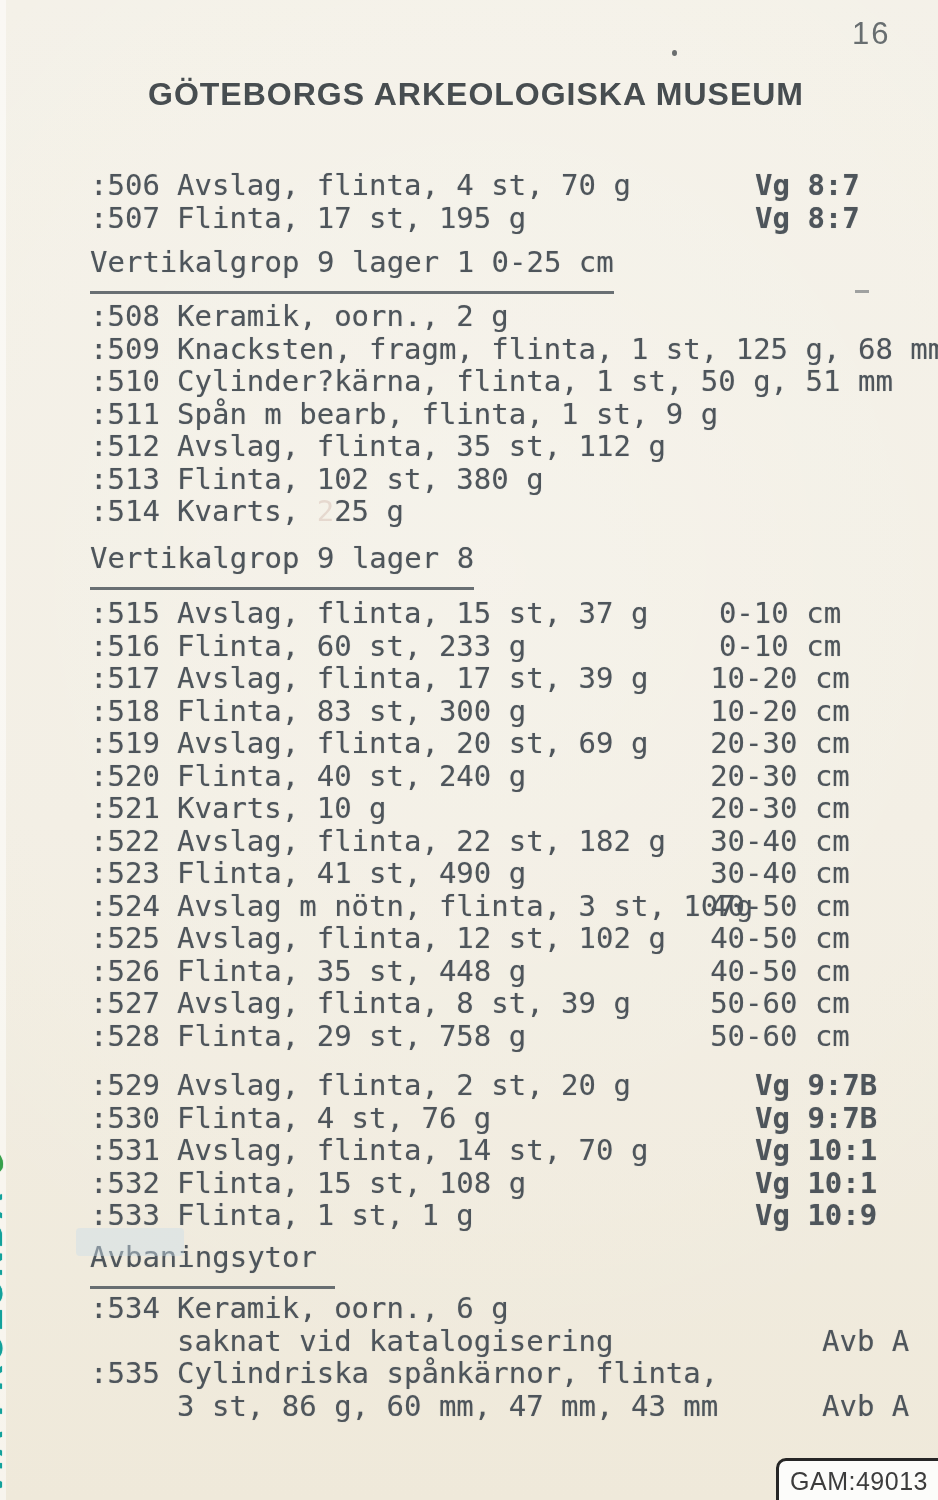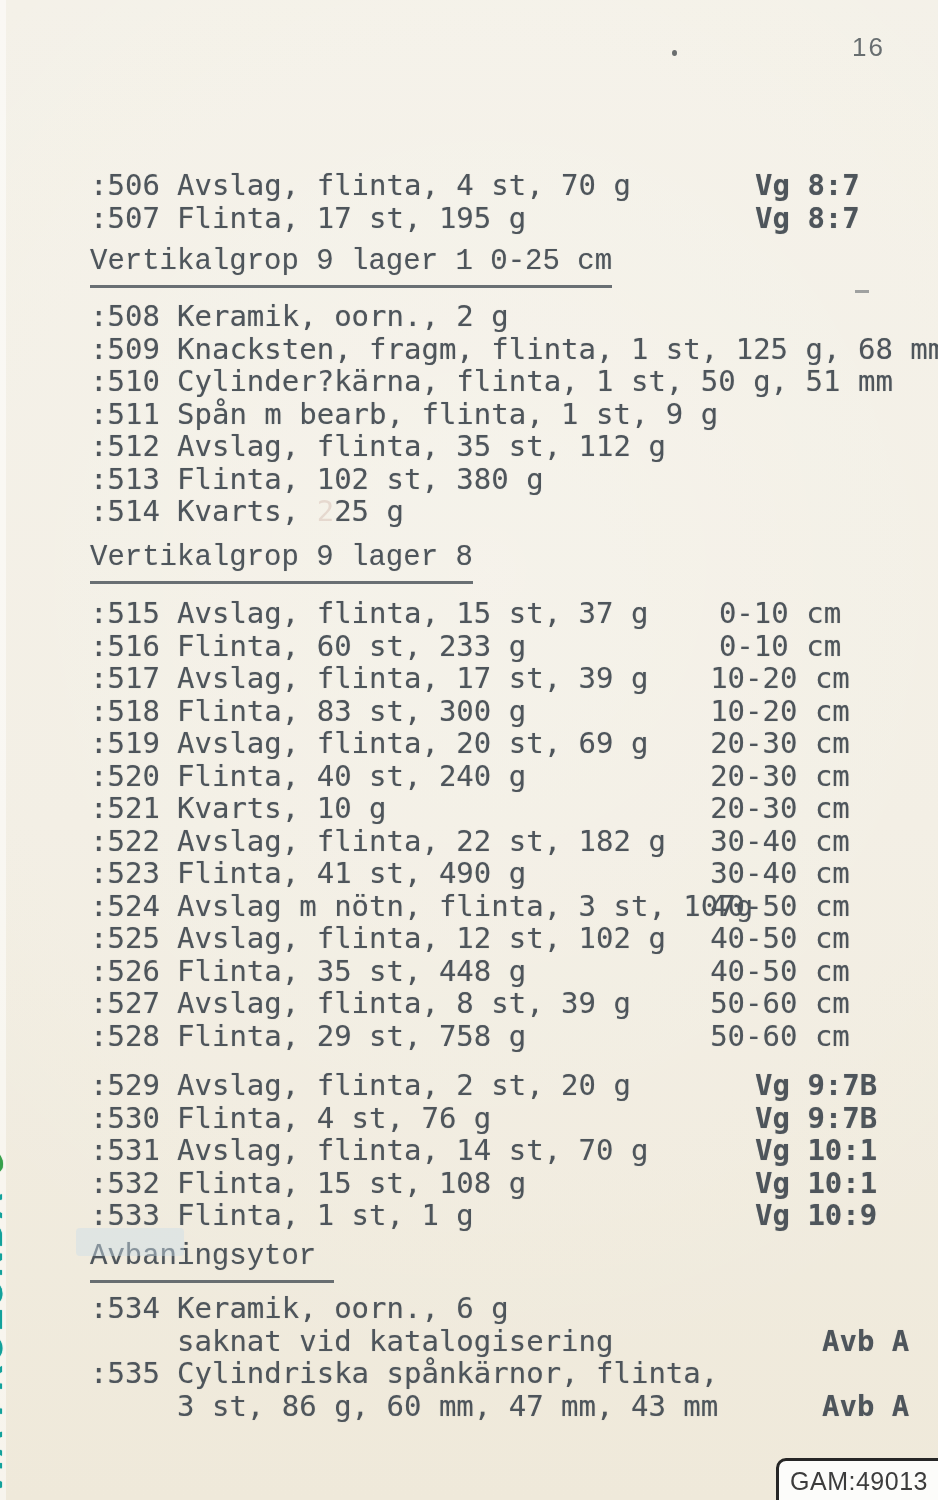--- a/index.html
+++ b/index.html
@@ -15,44 +15,43 @@
     color:#4e555b;
   }
   .edge-left{position:absolute;left:0;top:0;width:6px;height:100%;background:rgba(255,255,255,.5);}
   .typew{
     font-size:29px;
     line-height:32.5px;
     text-shadow:0 0 1px rgba(78,85,91,.35);
     white-space:pre;
   }
   .page-number{
-    position:absolute;left:852px;top:32px;
+    position:absolute;left:852px;top:16px;
     font-family:"Liberation Sans",sans-serif;
-    font-size:26px;color:#686e70;letter-spacing:2px;
+    font-size:31px;color:#686e70;letter-spacing:2px;
   }
   .title{
     position:absolute;left:148px;top:76px;
     font-family:"Liberation Sans",sans-serif;
     font-weight:700;font-size:32px;letter-spacing:1px;
     color:#474d50;white-space:pre;
   }
   .inv{position:absolute;left:90px;top:114px;}
   .heading{
     position:absolute;left:90px;display:inline-block;
     border-bottom:3px solid rgba(80,88,94,.85);
-    padding-bottom:6px;
-    font-family:Liberation Mono, monospace;
+    padding-bottom:12px;
   }
   .heading.pad{padding-right:18px;}
   .sec-rows{position:absolute;left:90px;width:848px;}
   .row{position:relative;height:32.5px;white-space:pre;}
   .row-id{display:inline-block;width:87px;}
   .right-vg{position:absolute;left:665px;top:0;font-weight:bold;}
   .right-depth{position:absolute;left:560px;width:260px;top:0;text-align:center;}
-  .right-avb{position:absolute;left:732px;top:0;font-weight:bold;}
+  .right-avb{position:absolute;left:732px;top:0;}
   .ghost{opacity:.28;color:#c09a8e;text-shadow:none;}
   .margin-note{
     position:absolute;left:12px;bottom:4px;
     transform-origin:0% 100%;
     transform:rotate(-90deg);
     white-space:nowrap;
     font-family:"Liberation Sans",sans-serif;font-weight:700;
   }
   .mn-text{
     display:inline-block;font-size:36px;letter-spacing:3px;
@@ -82,20 +81,21 @@
   .ink-dash{position:absolute;left:855px;top:290px;width:14px;height:3px;background:rgba(90,95,100,.55);}
 </style>
 </head>
 <body>
 
 <div class="page">
   <div class="edge-left"></div>
 
   <div class="page-number">16</div>
 
+  <div class="title">GÖTEBORGS ARKEOLOGISKA MUSEUM</div>
 
   <div id="doc">
       <div class="sec-rows typew" style="top: 169px;"><div class="row"><span class="row-id">:506</span><span class="row-desc">Avslag, flinta, 4 st, 70 g</span><span class="right-vg">Vg 8:7</span></div><div class="row"><span class="row-id">:507</span><span class="row-desc">Flinta, 17 st, 195 g</span><span class="right-vg">Vg 8:7</span></div></div>
       <div class="heading typew" style="top: 246px;">Vertikalgrop 9 lager 1 0-25 cm</div>
       <div class="sec-rows typew" style="top: 300px;"><div class="row"><span class="row-id">:508</span><span class="row-desc">Keramik, oorn., 2 g</span></div><div class="row"><span class="row-id">:509</span><span class="row-desc">Knacksten, fragm, flinta, 1 st, 125 g, 68 mm</span></div><div class="row"><span class="row-id">:510</span><span class="row-desc">Cylinder?kärna, flinta, 1 st, 50 g, 51 mm</span></div><div class="row"><span class="row-id">:511</span><span class="row-desc">Spån m bearb, flinta, 1 st, 9 g</span></div><div class="row"><span class="row-id">:512</span><span class="row-desc">Avslag, flinta, 35 st, 112 g</span></div><div class="row"><span class="row-id">:513</span><span class="row-desc">Flinta, 102 st, 380 g</span></div><div class="row"><span class="row-id">:514</span><span class="row-desc">Kvarts, </span><span class="ghost">2</span><span class="row-desc">25 g</span></div></div>
       <div class="heading typew" style="top: 542px;">Vertikalgrop 9 lager 8</div>
       <div class="sec-rows typew" style="top: 597px;"><div class="row"><span class="row-id">:515</span><span class="row-desc">Avslag, flinta, 15 st, 37 g</span><span class="right-depth">0-10 cm</span></div><div class="row"><span class="row-id">:516</span><span class="row-desc">Flinta, 60 st, 233 g</span><span class="right-depth">0-10 cm</span></div><div class="row"><span class="row-id">:517</span><span class="row-desc">Avslag, flinta, 17 st, 39 g</span><span class="right-depth">10-20 cm</span></div><div class="row"><span class="row-id">:518</span><span class="row-desc">Flinta, 83 st, 300 g</span><span class="right-depth">10-20 cm</span></div><div class="row"><span class="row-id">:519</span><span class="row-desc">Avslag, flinta, 20 st, 69 g</span><span class="right-depth">20-30 cm</span></div><div class="row"><span class="row-id">:520</span><span class="row-desc">Flinta, 40 st, 240 g</span><span class="right-depth">20-30 cm</span></div><div class="row"><span class="row-id">:521</span><span class="row-desc">Kvarts, 10 g</span><span class="right-depth">20-30 cm</span></div><div class="row"><span class="row-id">:522</span><span class="row-desc">Avslag, flinta, 22 st, 182 g</span><span class="right-depth">30-40 cm</span></div><div class="row"><span class="row-id">:523</span><span class="row-desc">Flinta, 41 st, 490 g</span><span class="right-depth">30-40 cm</span></div><div class="row"><span class="row-id">:524</span><span class="row-desc">Avslag m nötn, flinta, 3 st, 107g</span><span class="right-depth">40-50 cm</span></div><div class="row"><span class="row-id">:525</span><span class="row-desc">Avslag, flinta, 12 st, 102 g</span><span class="right-depth">40-50 cm</span></div><div class="row"><span class="row-id">:526</span><span class="row-desc">Flinta, 35 st, 448 g</span><span class="right-depth">40-50 cm</span></div><div class="row"><span class="row-id">:527</span><span class="row-desc">Avslag, flinta, 8 st, 39 g</span><span class="right-depth">50-60 cm</span></div><div class="row"><span class="row-id">:528</span><span class="row-desc">Flinta, 29 st, 758 g</span><span class="right-depth">50-60 cm</span></div></div>
       <div class="sec-rows typew" style="top: 1069px;"><div class="row"><span class="row-id">:529</span><span class="row-desc">Avslag, flinta, 2 st, 20 g</span><span class="right-vg">Vg 9:7B</span></div><div class="row"><span class="row-id">:530</span><span class="row-desc">Flinta, 4 st, 76 g</span><span class="right-vg">Vg 9:7B</span></div><div class="row"><span class="row-id">:531</span><span class="row-desc">Avslag, flinta, 14 st, 70 g</span><span class="right-vg">Vg 10:1</span></div><div class="row"><span class="row-id">:532</span><span class="row-desc">Flinta, 15 st, 108 g</span><span class="right-vg">Vg 10:1</span></div><div class="row"><span class="row-id">:533</span><span class="row-desc">Flinta, 1 st, 1 g</span><span class="right-vg">Vg 10:9</span></div></div>
       <div class="heading typew pad" style="top: 1241px;">Avbaningsytor</div>
       <div class="sec-rows typew" style="top: 1292px;"><div class="row"><span class="row-id">:534</span><span class="row-desc">Keramik, oorn., 6 g</span></div><div class="row"><span class="row-id"></span><span class="row-desc">saknat vid katalogisering</span><span class="right-avb">Avb A</span></div><div class="row"><span class="row-id">:535</span><span class="row-desc">Cylindriska spånkärnor, flinta,</span></div><div class="row"><span class="row-id"></span><span class="row-desc">3 st, 86 g, 60 mm, 47 mm, 43 mm</span><span class="right-avb">Avb A</span></div></div>

